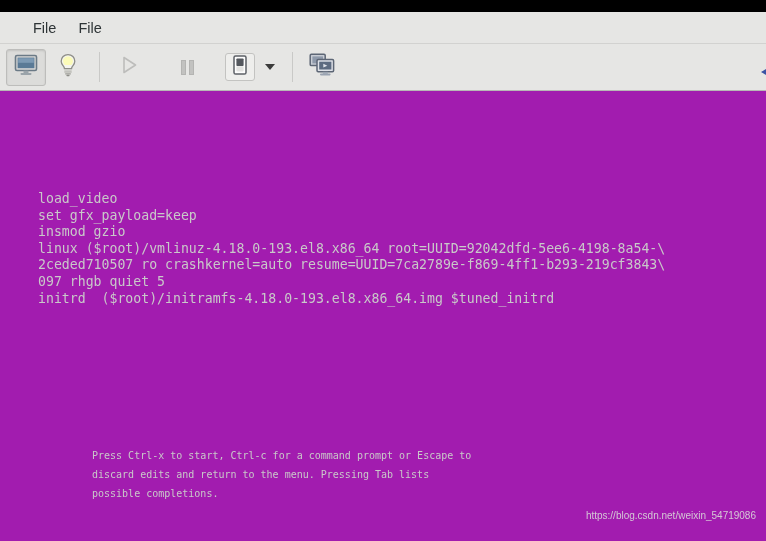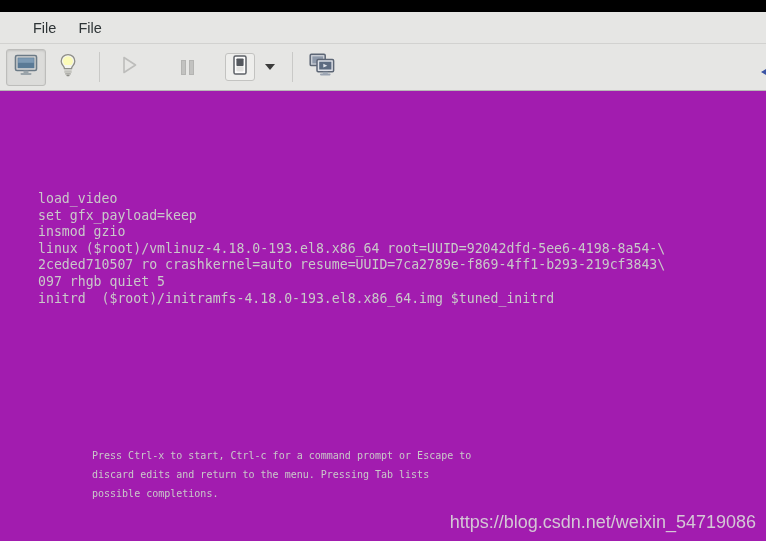--- a/index.html
+++ b/index.html
@@ -156,23 +156,23 @@
     top: 355px;
     font-family: "DejaVu Sans Mono", "Liberation Mono", monospace;
     font-size: 10px;
     line-height: 19px;
     color: #c9c9c9;
     white-space: pre;
   }
   .watermark {
     position: absolute;
     right: 10px;
-    bottom: 8px;
+    bottom: 20px;
     font-family: "Liberation Sans", sans-serif;
-    font-size: 18px;
+    font-size: 10px;
     color: #dadada;
     opacity: 0.9;
     white-space: nowrap;
   }
 </style>
 </head>
 <body>
 
 <div id="app">
 

